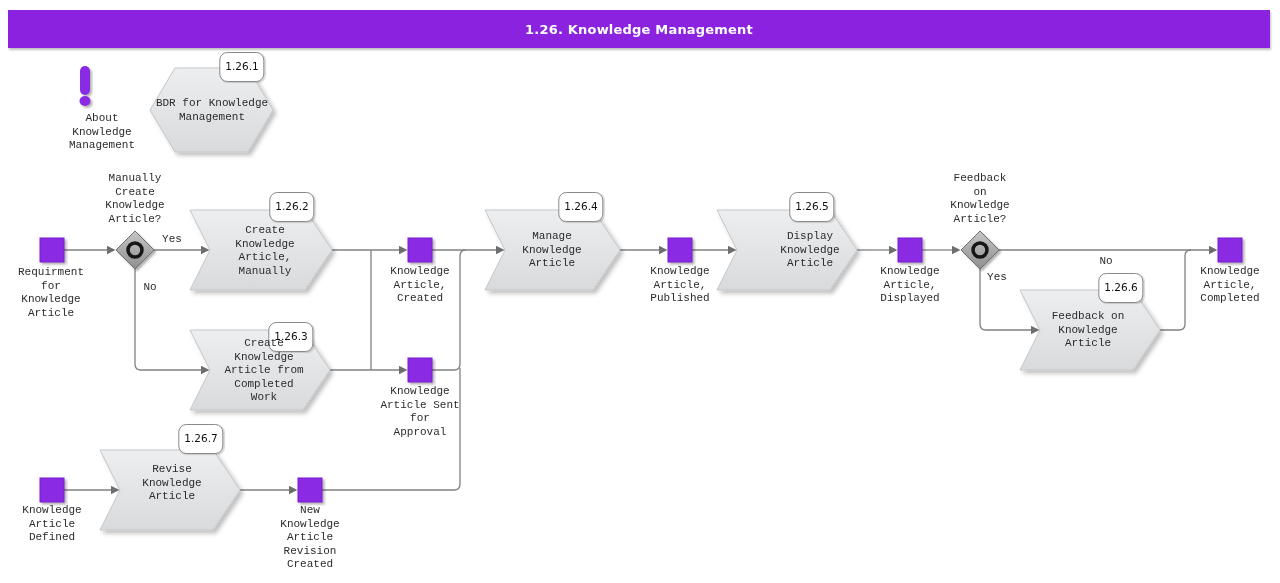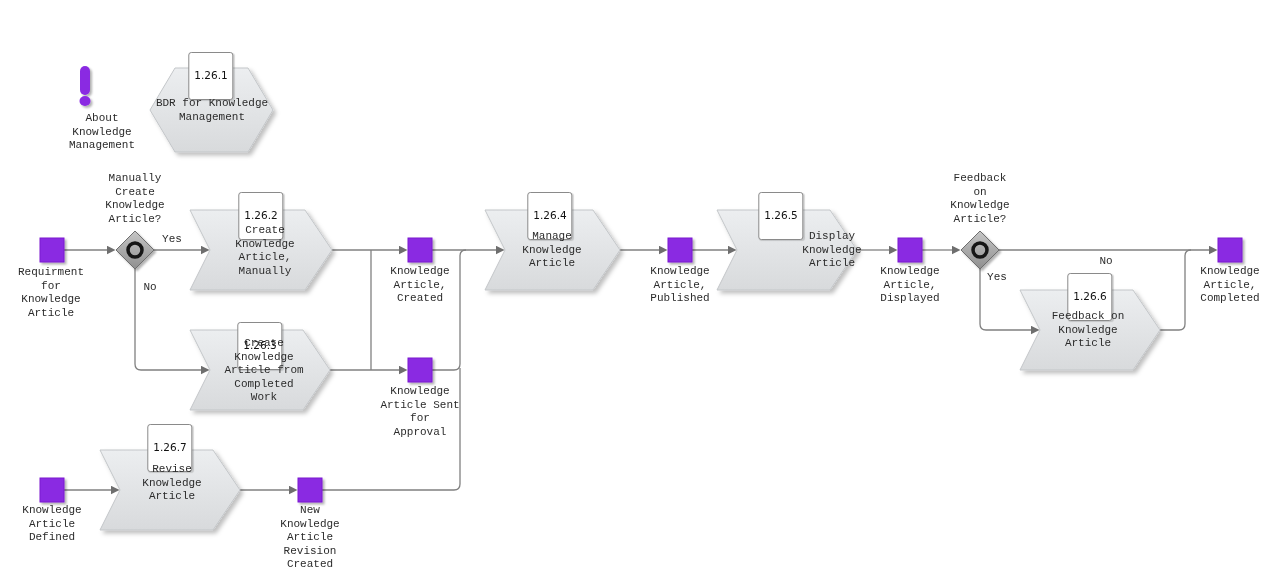--- a/index.html
+++ b/index.html
@@ -31,30 +31,34 @@
   .gateway{fill:url(#gDiamond);stroke:#6e6e6e;stroke-width:1;}
   .gateway-ring{fill:none;stroke:#141414;stroke-width:3.5;}
   .excl{fill:var(--accent);}
   .lbl{
     position:absolute;transform:translateX(-50%);
     white-space:pre-line;text-align:center;
     font-size:11px;line-height:13.5px;color:var(--text);font-family:Liberation Mono, monospace;
   }
   .tag{
     position:absolute;transform:translateX(-50%);
-    background:#fff;border:1px solid #8a8a8a;border-radius:3px;
-    padding:16px 5px;height:14px;line-height:13px;font-size:10.5px;color:#111;
+    background:#fff;border:1px solid #8a8a8a;border-radius:8px;
+    padding:7px 5px;height:14px;line-height:13px;font-size:10.5px;color:#111;
     box-shadow:1px 1px 1px rgba(0,0,0,0.15);
+    margin-left:31px;
   }
 </style>
 </head>
 <body>
 
 <div id="stage">
 
+  <div id="titlebar">
+    <span class="t">1.26. Knowledge Management</span>
+  </div>
 
   <svg width="1280" height="583" viewBox="0 0 1280 583">
     <defs>
       <linearGradient id="gShape" x1="0" y1="0" x2="0" y2="1">
         <stop offset="0" stop-color="#eceef0"></stop>
         <stop offset="1" stop-color="#d8dadc"></stop>
       </linearGradient>
       <linearGradient id="gDiamond" x1="0" y1="0" x2="0" y2="1">
         <stop offset="0" stop-color="#c6c6c6"></stop>
         <stop offset="1" stop-color="#8f8f8f"></stop>
@@ -160,21 +164,21 @@
   <div class="lbl" style="left:420px;top:385px">Knowledge
 Article Sent
 for
 Approval</div>
   <div class="lbl" style="left:552px;top:230px">Manage
 Knowledge
 Article</div>
   <div class="lbl" style="left:680px;top:265px">Knowledge
 Article,
 Published</div>
-  <div class="lbl" style="left:832px;top:230px">Display
+  <div class="lbl" style="left:810px;top:230px">Display
 Knowledge
 Article</div>
   <div class="lbl" style="left:910px;top:265px">Knowledge
 Article,
 Displayed</div>
   <div class="lbl" style="left:980px;top:172px">Feedback
 on
 Knowledge
 Article?</div>
   <div class="lbl" style="left:997px;top:271px">Yes</div>

